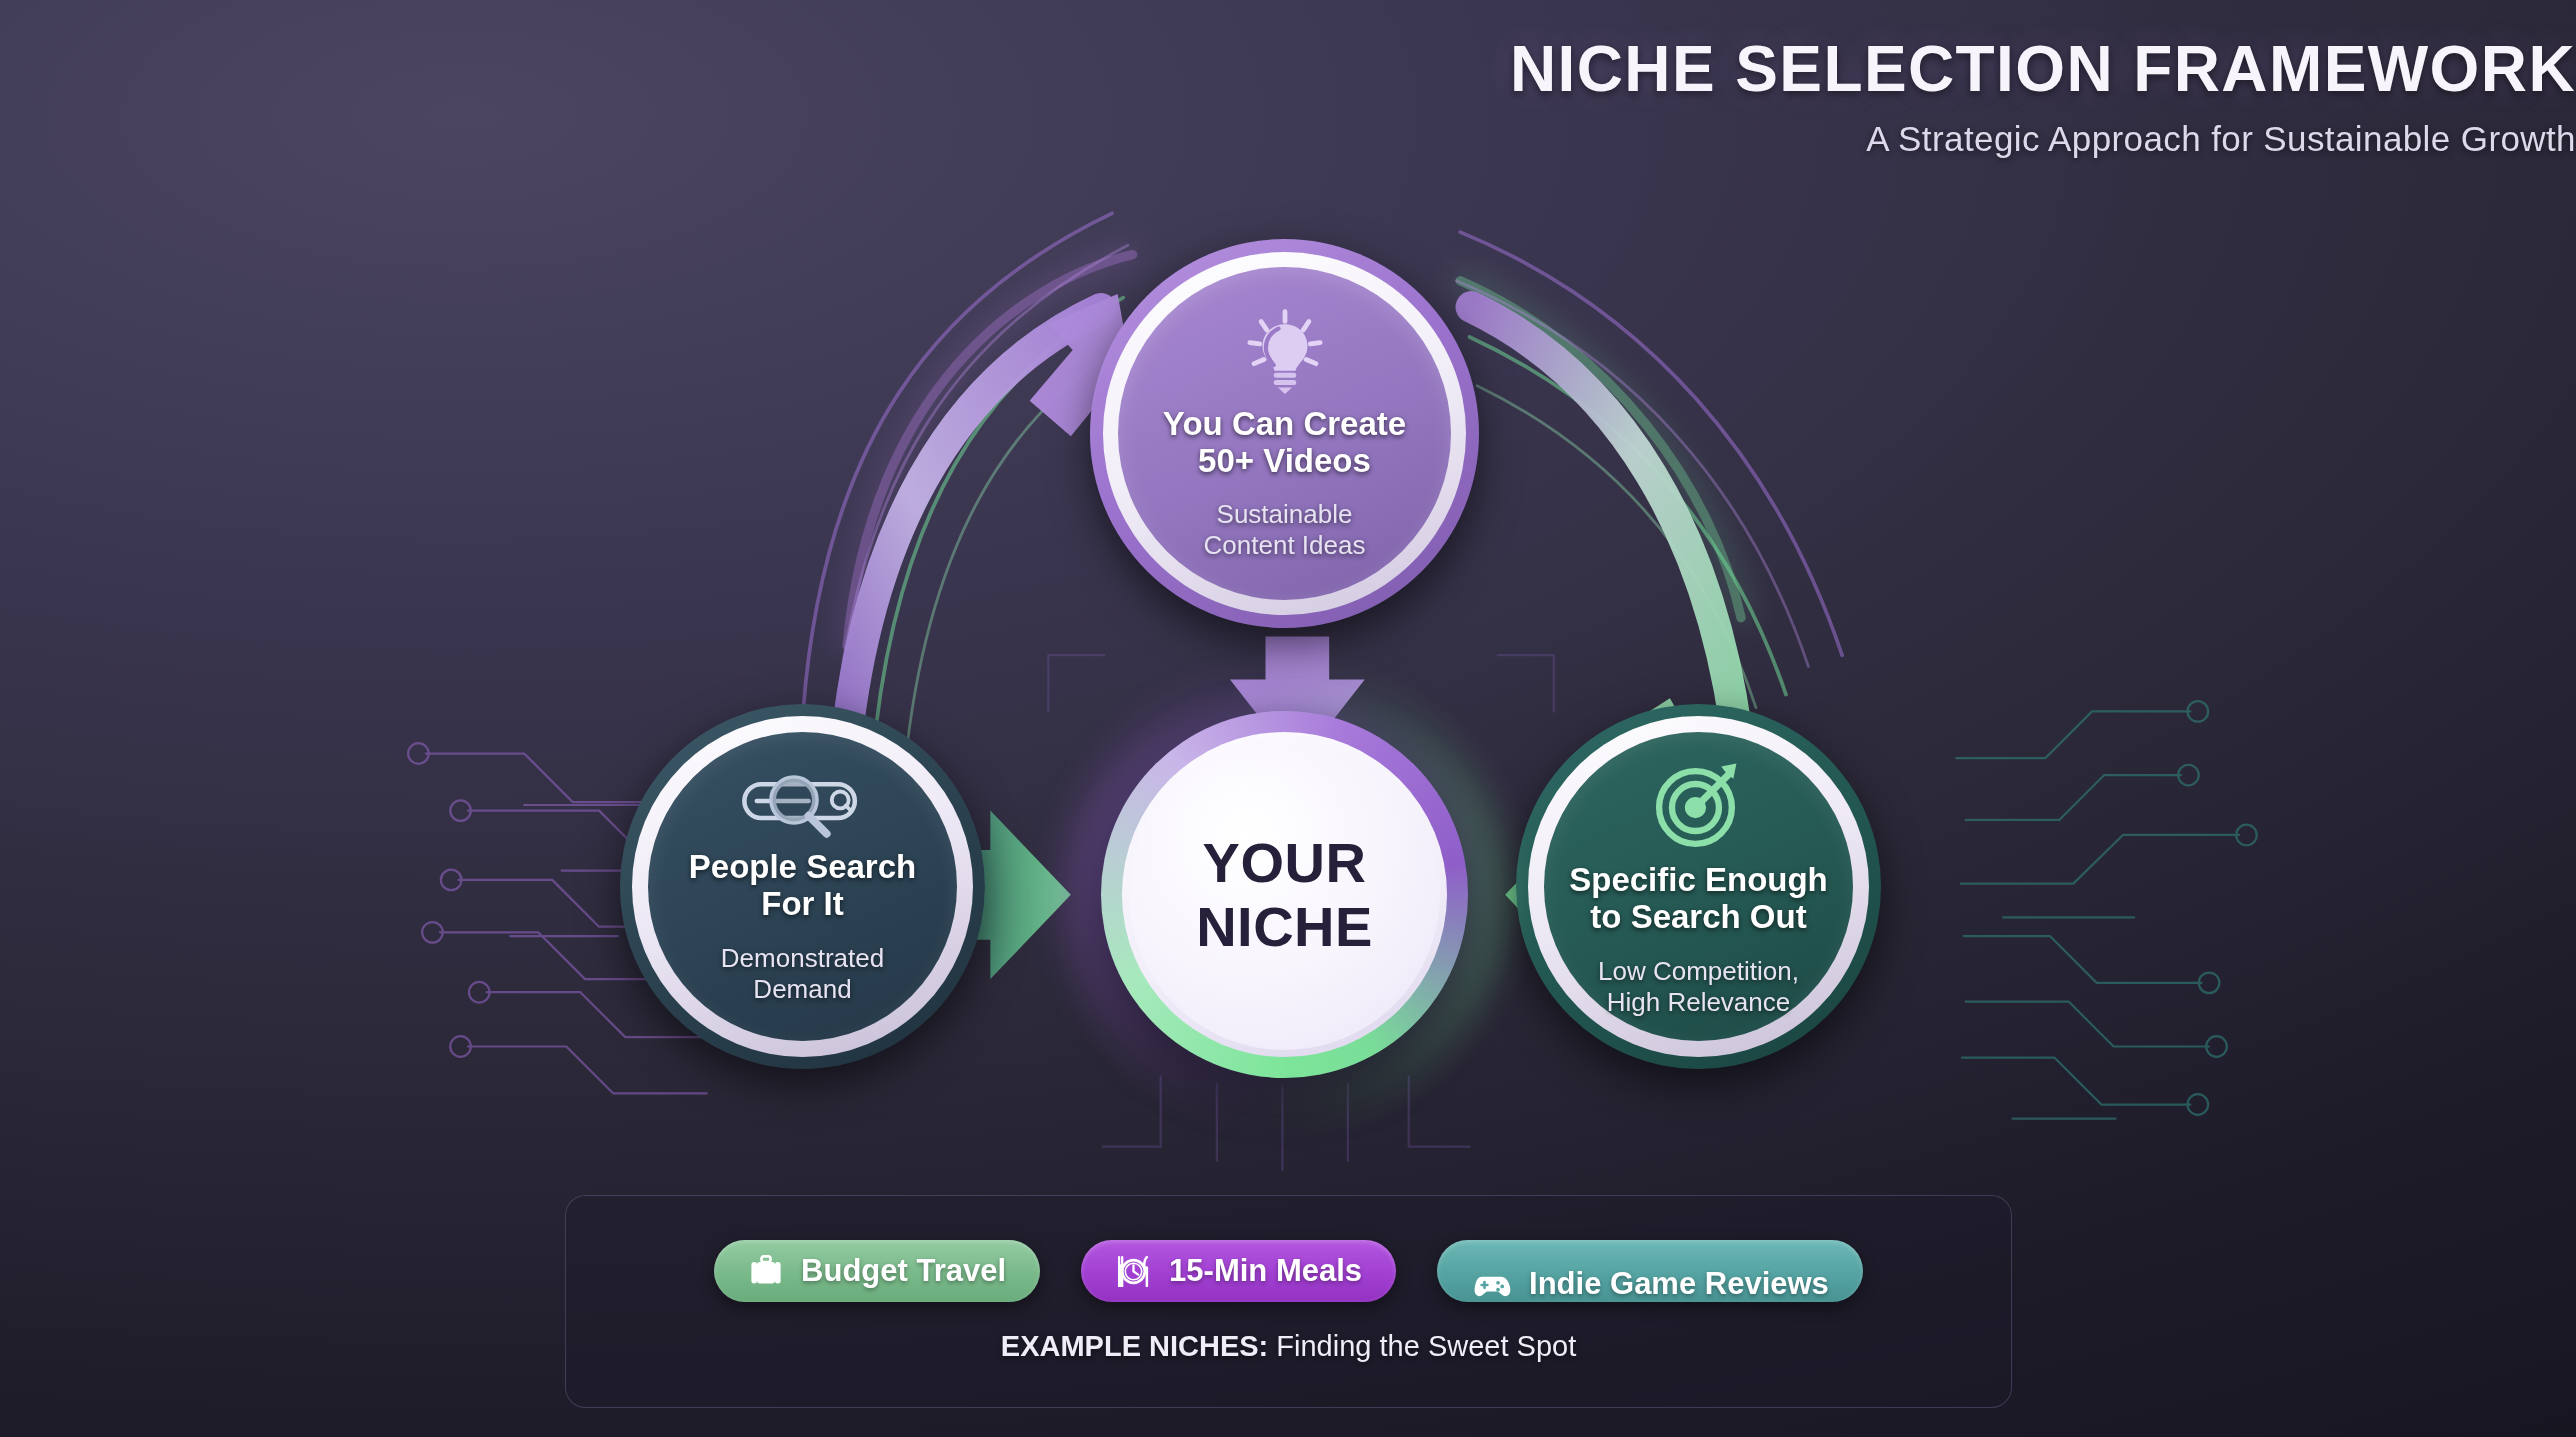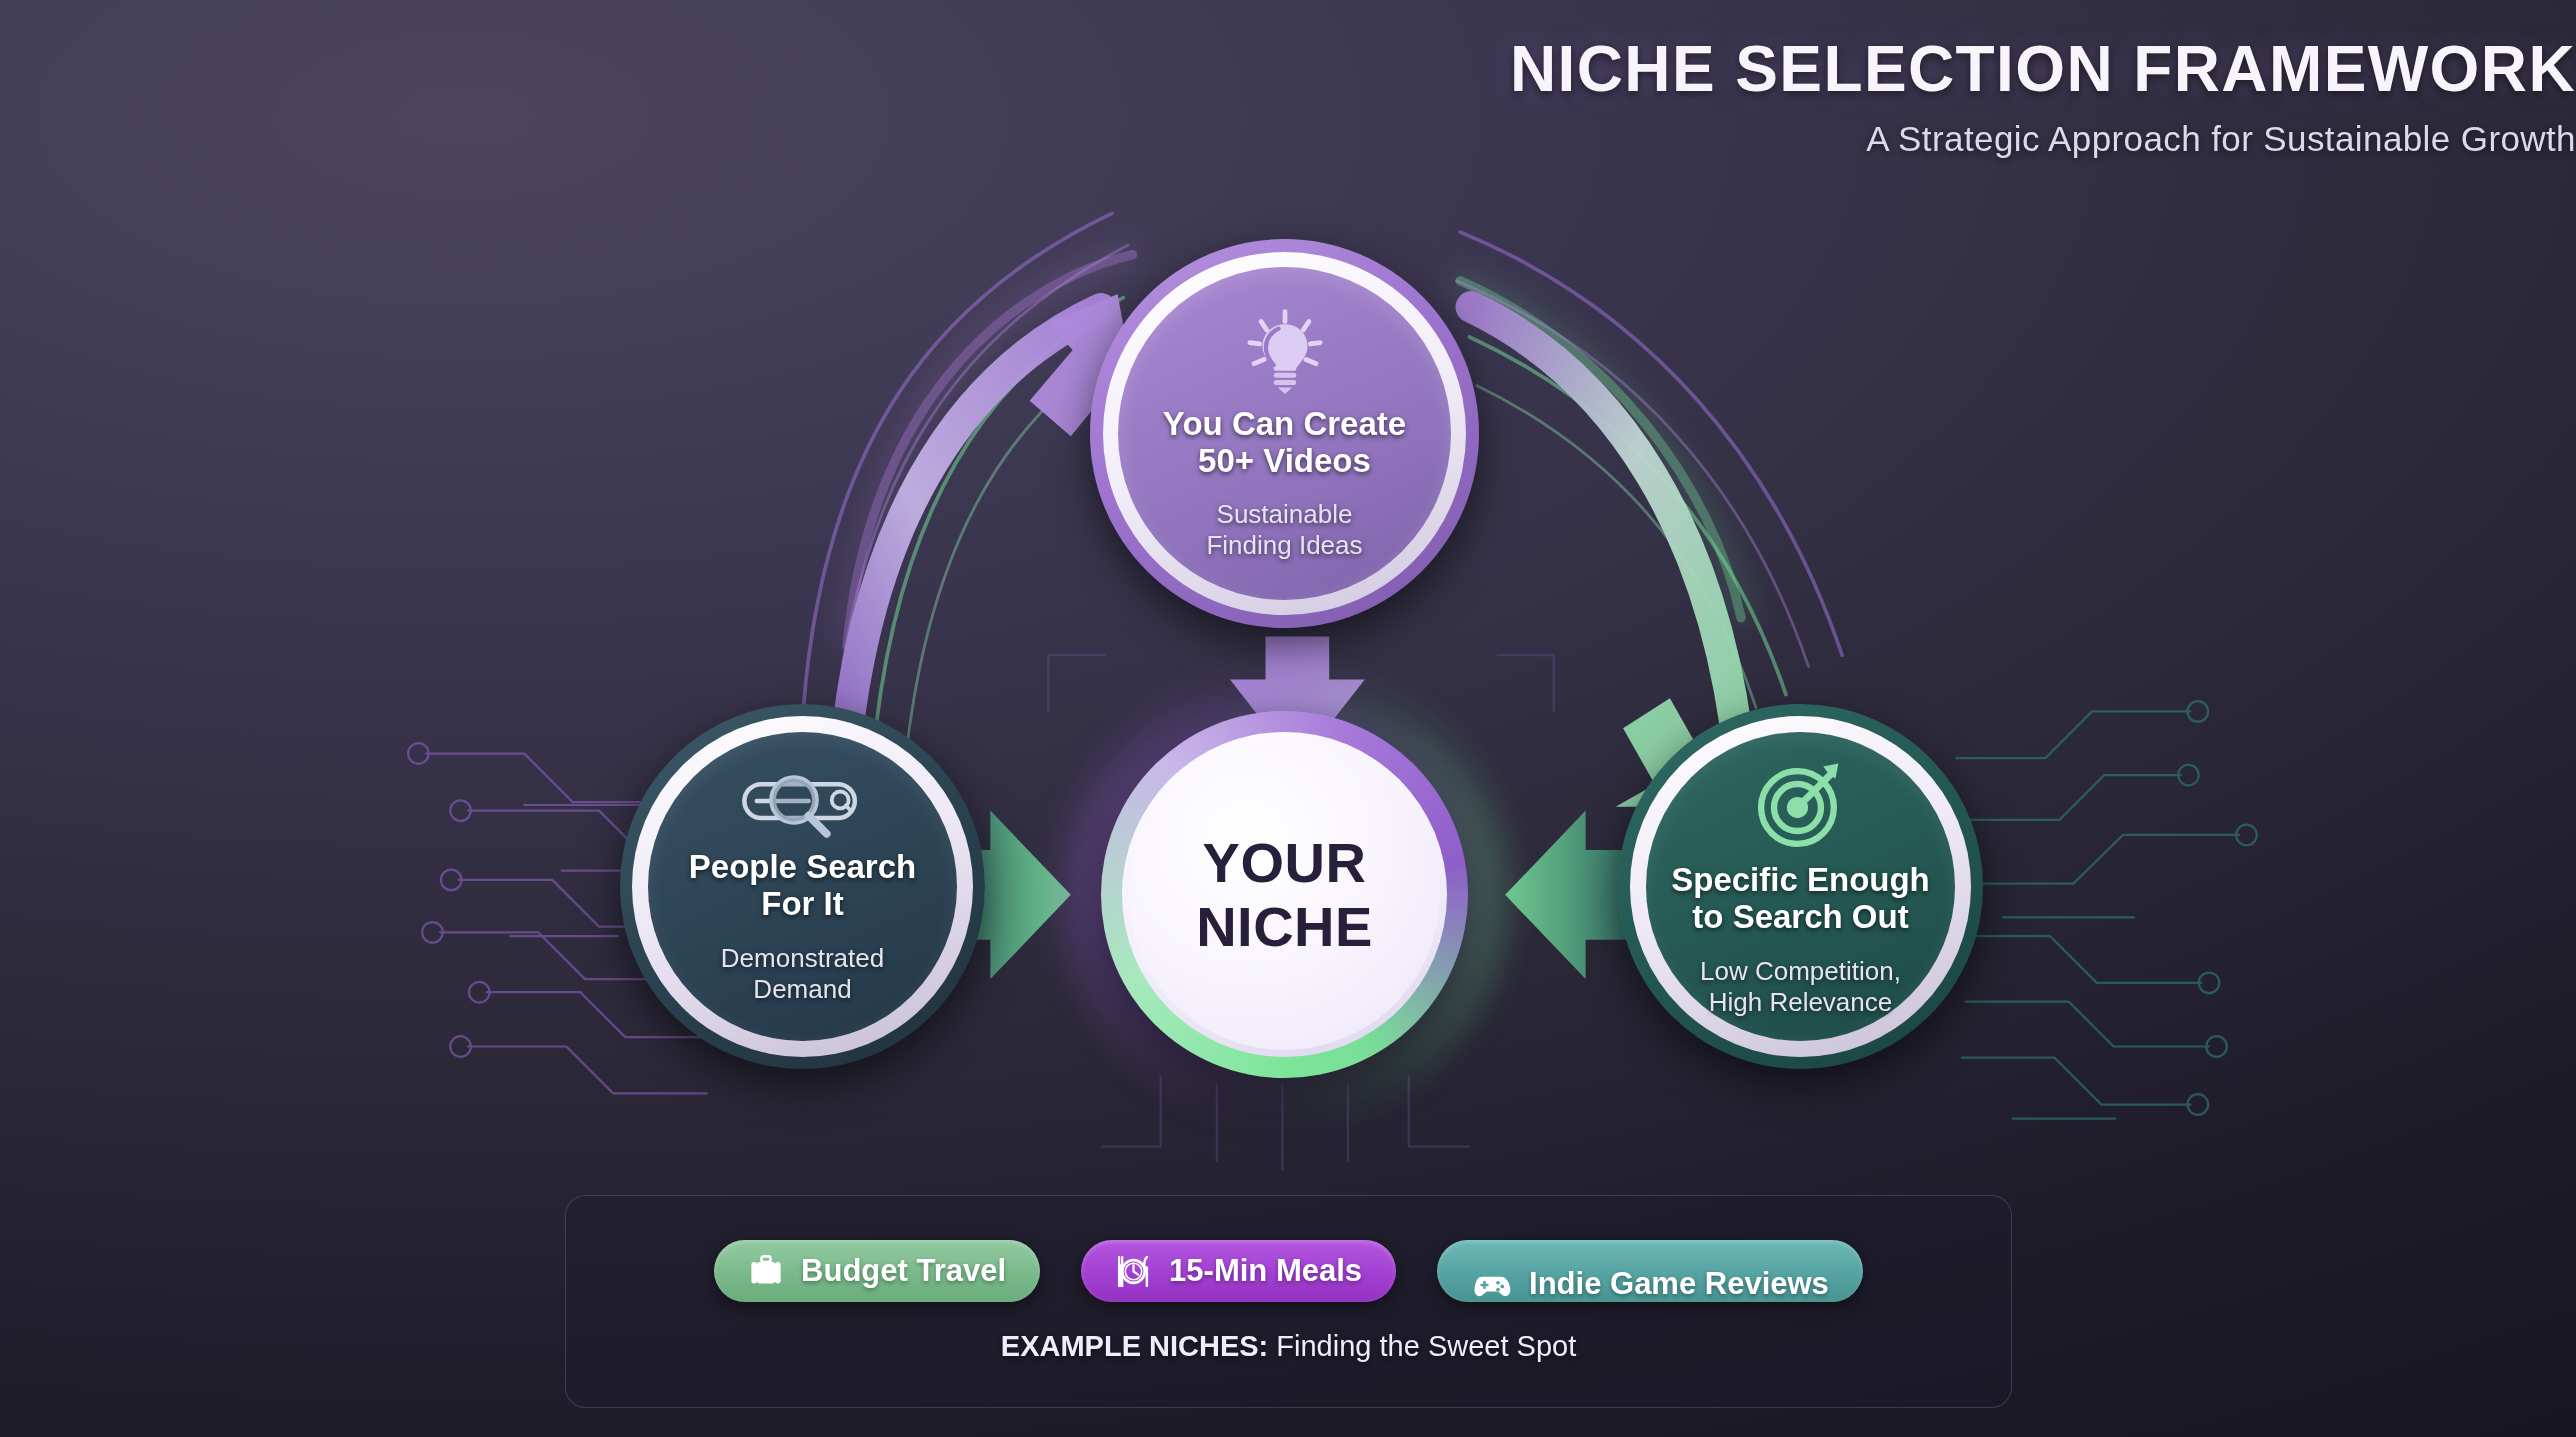--- a/index.html
+++ b/index.html
@@ -94,21 +94,21 @@
     position: absolute; inset: 12px; border-radius: 50%;
     background: linear-gradient(160deg,#ffffff 0%,#eee9f6 45%,#c5bcd4 100%);
   }
   #node-left .face {
     inset: 28px;
     background: linear-gradient(155deg,#365062 0%,#2c4354 55%,#243747 100%);
     box-shadow: inset 0 5.6px 20.6px rgba(255,255,255,.08);
   }
 
   
-  #node-right { left: 1618px; top: 704px; width: 365px; height: 365px; }
+  #node-right { left: 1516px; top: 704px; width: 365px; height: 365px; }
   #node-right .ring {
     background: linear-gradient(150deg,#2f6a64 0%,#235752 50%,#19433f 100%);
   }
   #node-right .white {
     position: absolute; inset: 12px; border-radius: 50%;
     background: linear-gradient(160deg,#ffffff 0%,#efeaf6 45%,#c7bed5 100%);
   }
   #node-right .face {
     inset: 28px;
     background: linear-gradient(155deg,#2d6660 0%,#255853 55%,#1e4a46 100%);
@@ -323,21 +323,21 @@
             <rect x="24" y="52.6" width="16" height="3.6" rx="1.8" fill="#d5c3ee"></rect>
             <path d="M27 58h10l-5 4.6z" fill="#d5c3ee"></path>
           </svg>
         </div>
         <div class="ntitle">
           <div>You Can Create</div>
           <div>50+ Videos</div>
         </div>
         <div class="nsub">
           <div>Sustainable</div>
-          <div>Finding Ideas</div>
+          <div>Content Ideas</div>
         </div>
       </div>
     </div>
   </div>
 
   <div class="node" id="node-left">
     <div class="ring"></div>
     <div class="white"></div>
     <div class="face">
       <div class="inner">

